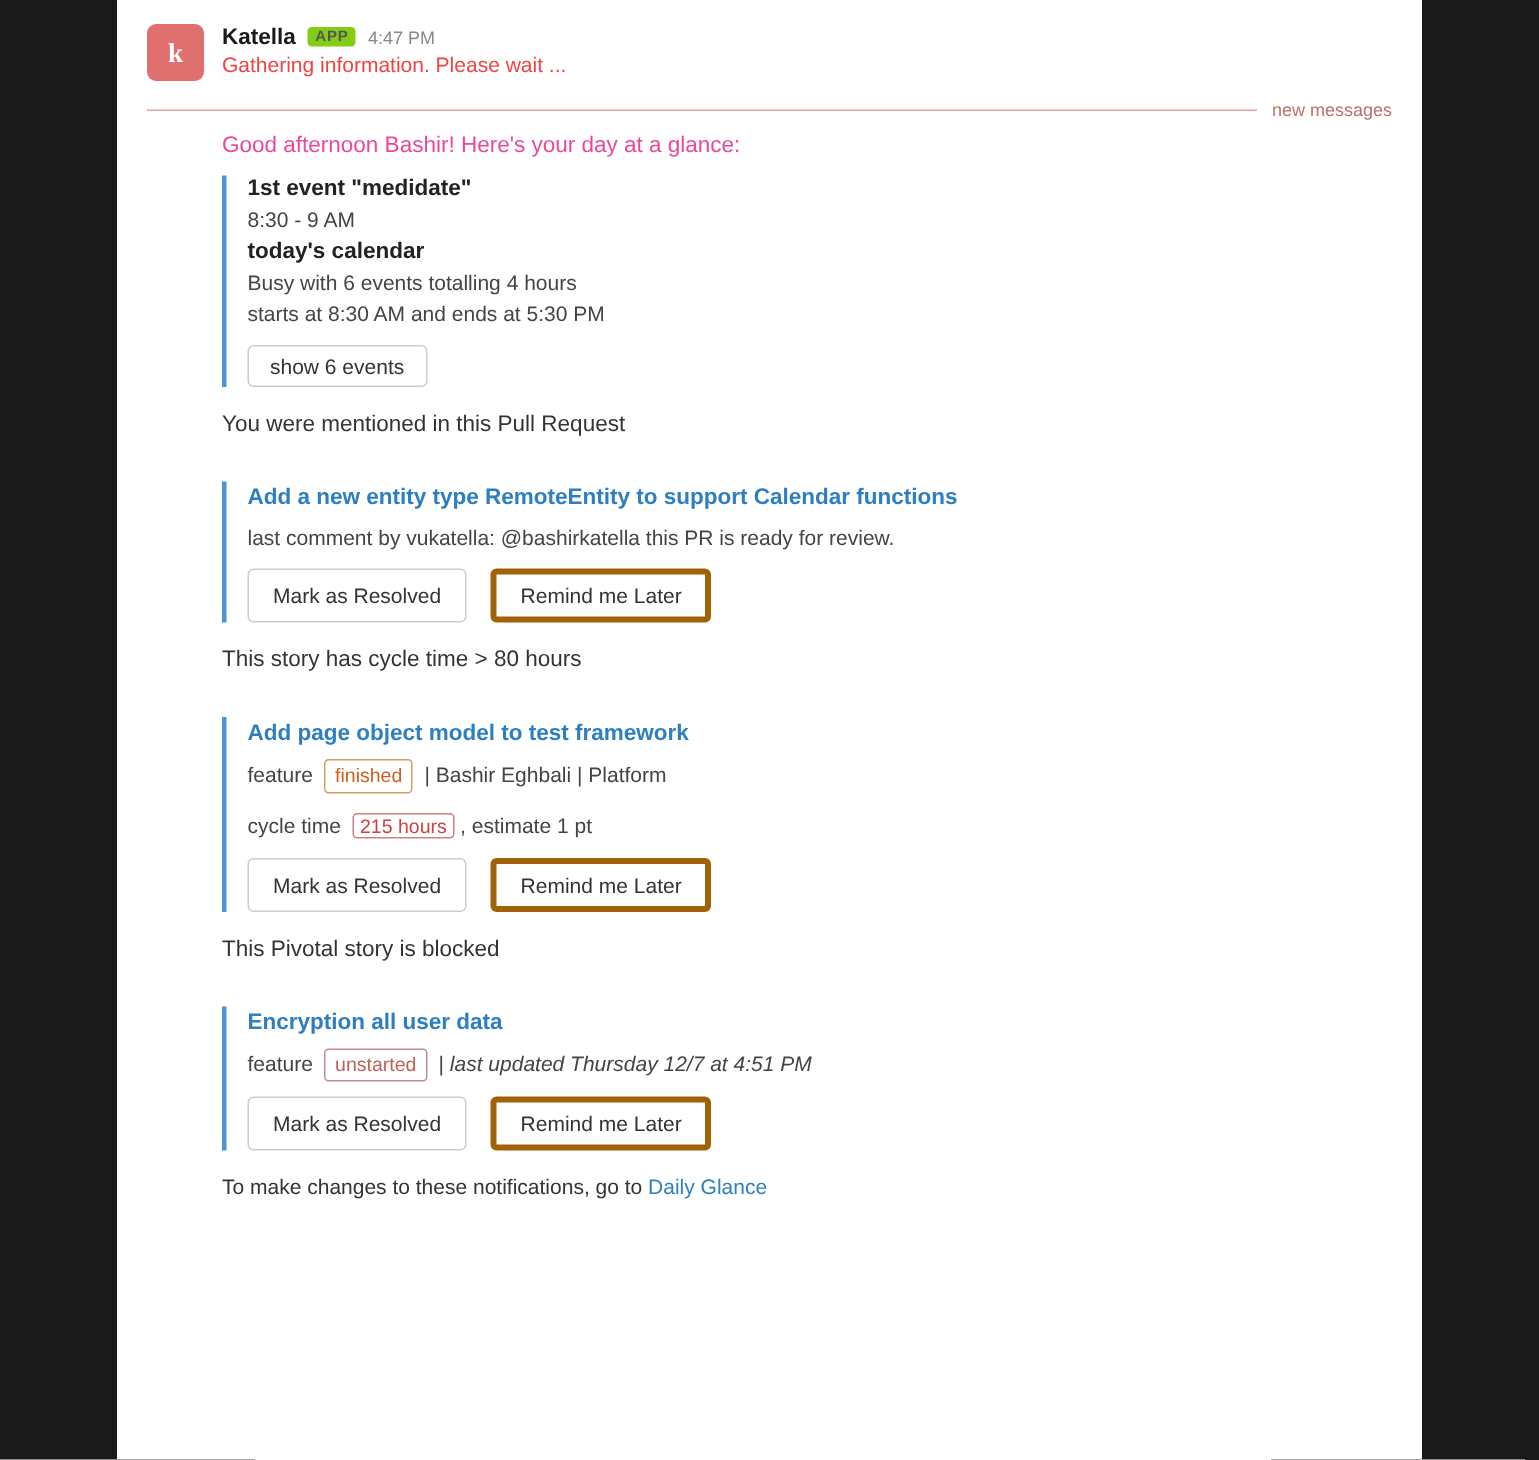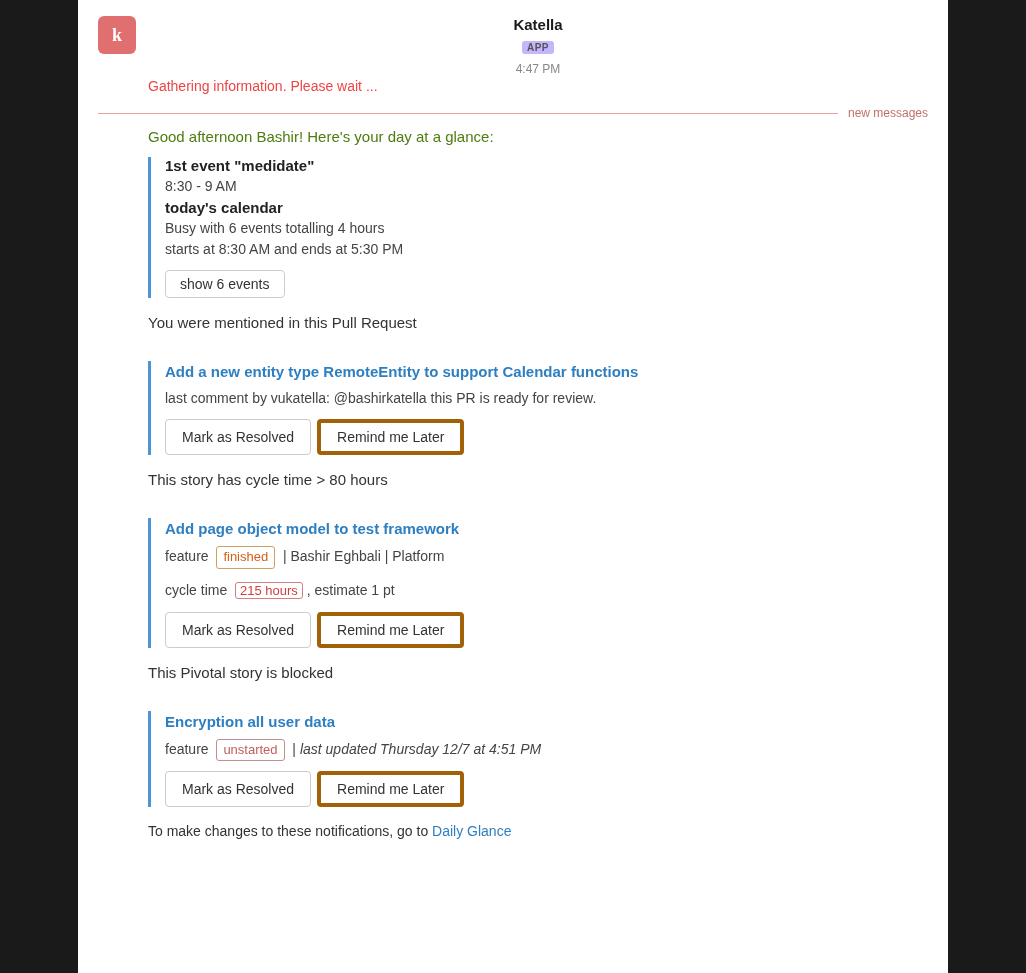--- a/index.html
+++ b/index.html
@@ -38,29 +38,28 @@
       color: white;
       font-family: serif;
     }
     .header-meta {
       flex: 1;
     }
     .header-name-row {
       display: flex;
       align-items: center;
       gap: 8px;
-      flex-direction: column;
     }
     .sender-name {
       font-weight: 700;
       font-size: 15px;
       color: #1a1a1a;
     }
     .app-badge {
-      background: #c4b5fd;
+      background: #84cc16;
       color: #555;
       font-size: 10px;
       font-weight: 600;
       padding: 1px 5px;
       border-radius: 3px;
       letter-spacing: 0.5px;
     }
     .timestamp {
       font-size: 12px;
       color: #888;
@@ -85,21 +84,21 @@
       font-size: 12px;
       color: #c0706a;
       margin-left: 10px;
       white-space: nowrap;
     }
     .message-body {
       padding: 0 20px 20px 70px;
     }
     .intro-text {
       font-size: 15px;
-      color: #4d7c0f;
+      color: #ec4899;
       margin-bottom: 12px;
     }
     .block-section {
       border-left: 3px solid #4d94d6;
       padding-left: 14px;
       margin-bottom: 12px;
     }
     .block-heading {
       font-weight: 700;
       font-size: 15px;
@@ -137,21 +136,21 @@
       margin-top: 30px;
     }
     .pr-comment {
       font-size: 14px;
       color: #444;
       line-height: 1.5;
       margin-bottom: 10px;
     }
     .action-buttons {
       display: flex;
-      gap: 6px;
+      gap: 16px;
       margin-top: 2px;
     }
     .btn-resolve {
       padding: 6px 16px;
       border: 1px solid #ccc;
       border-radius: 4px;
       background: #fff;
       font-size: 14px;
       color: #333;
       cursor: pointer;

